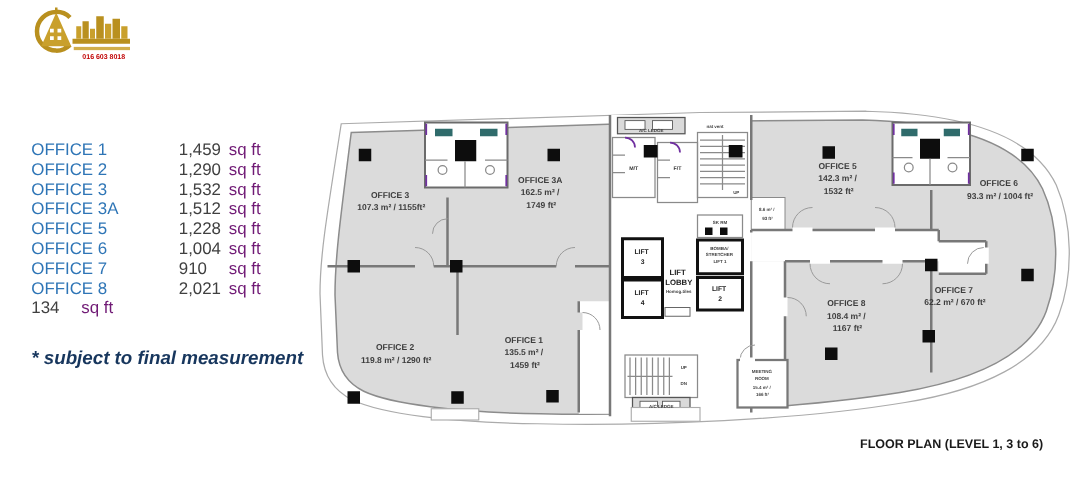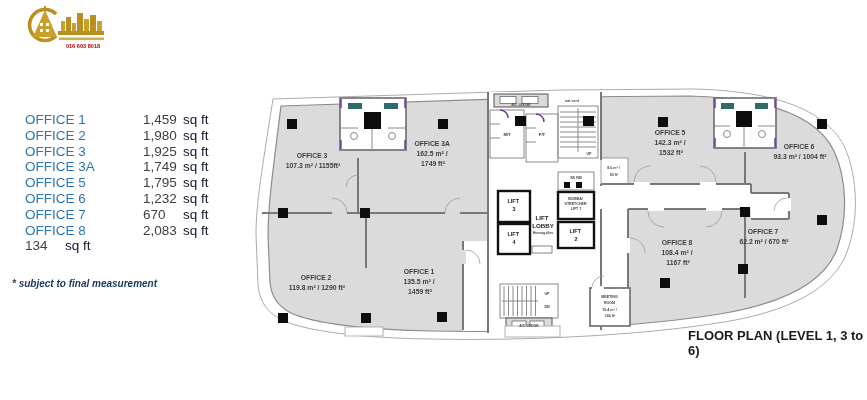--- a/index.html
+++ b/index.html
@@ -6,26 +6,26 @@
   .canvas{position:relative;width:867px;height:400px;background:#fff;overflow:hidden;
           font-family:"Liberation Sans",sans-serif;text-decoration:underline;}
   
   .logo{position:absolute;left:25px;top:5px;width:85px;height:52px;}
   
   .legend{position:absolute;left:25px;top:112px;width:230px;}
   .lrow{display:flex;align-items:baseline;height:15.8px;line-height:15.8px;font-size:13.5px;}
   .llabel{display:inline-block;width:118px;color:#2E75B6;}
   .llabel.muted{color:#A9A9A9;}
   .lnum{display:inline-block;width:40px;color:#404040;}
-  .lunit{color:#0f172a;}
-  .footnote{position:absolute;left:12px;top:278px;font-size:10px;font-style:italic;
+  .lunit{color:#701a75;}
+  .footnote{position:absolute;left:25px;top:278px;font-size:15px;font-style:italic;
             font-weight:bold;color:#17365D;}
   
   .plan{position:absolute;left:248px;top:78px;}
-  .caption{position:absolute;left:688px;top:328px;font-size:13px;font-weight:bold;color:#1a1a1a;}
+  .caption{position:absolute;left:688px;top:350px;font-size:10px;font-weight:bold;color:#1a1a1a;}
   
   .t-room{font:bold 6.8px "Liberation Sans",sans-serif;fill:#3d3d3d;}
   .t-lift{font:bold 5.4px "Liberation Sans",sans-serif;fill:#222;}
   .t-lobby{font:bold 6.2px "Liberation Sans",sans-serif;fill:#222;}
   .t-tiny{font:bold 4.2px "Liberation Sans",sans-serif;fill:#333;}
   .t-micro{font:bold 3.6px "Liberation Sans",sans-serif;fill:#444;}
   .wall{stroke:#787878;stroke-width:2;fill:none;}
   .wallthin{stroke:#8a8a8a;stroke-width:1;fill:none;}
   .arc{stroke:#9a9a9a;stroke-width:.8;fill:none;}
   .purple{stroke:#7030A0;stroke-width:1.4;fill:none;}
@@ -61,51 +61,51 @@
   </svg>
 
   <div class="legend">
     <div class="lrow">
         <span class="llabel">OFFICE 1</span>
         <span class="lnum">1,459</span>
         <span class="lunit">sq ft</span>
       </div>
     <div class="lrow">
         <span class="llabel">OFFICE 2</span>
-        <span class="lnum">1,980</span>
+        <span class="lnum">1,290</span>
         <span class="lunit">sq ft</span>
       </div>
     <div class="lrow">
         <span class="llabel">OFFICE 3</span>
-        <span class="lnum">1,925</span>
+        <span class="lnum">1,532</span>
         <span class="lunit">sq ft</span>
       </div>
     <div class="lrow">
         <span class="llabel">OFFICE 3A</span>
-        <span class="lnum">1,749</span>
+        <span class="lnum">1,512</span>
         <span class="lunit">sq ft</span>
       </div>
     <div class="lrow">
         <span class="llabel">OFFICE 5</span>
-        <span class="lnum">1,795</span>
+        <span class="lnum">1,228</span>
         <span class="lunit">sq ft</span>
       </div>
     <div class="lrow">
         <span class="llabel">OFFICE 6</span>
-        <span class="lnum">1,232</span>
+        <span class="lnum">1,004</span>
         <span class="lunit">sq ft</span>
       </div>
     <div class="lrow">
         <span class="llabel">OFFICE 7</span>
-        <span class="lnum">670</span>
+        <span class="lnum">910</span>
         <span class="lunit">sq ft</span>
       </div>
     <div class="lrow">
         <span class="llabel">OFFICE 8</span>
-        <span class="lnum">2,083</span>
+        <span class="lnum">2,021</span>
         <span class="lunit">sq ft</span>
       </div>
     <div class="lrow">
         <span class="lnum">134</span>
         <span class="lunit">sq ft</span>
       </div>
   </div>
   <div class="footnote">* subject to final measurement</div>
 
   <svg class="plan" width="619" height="282" viewBox="248 78 619 282">

